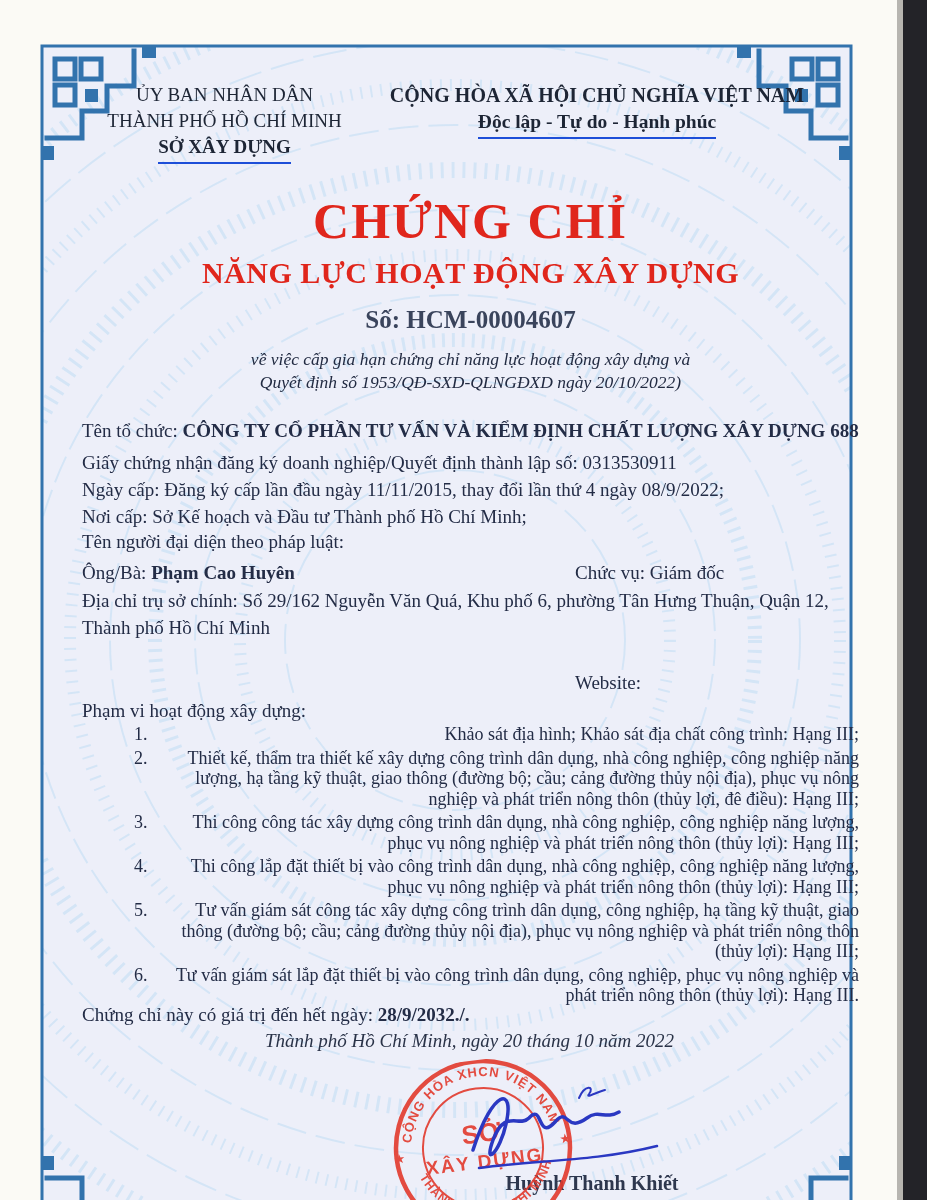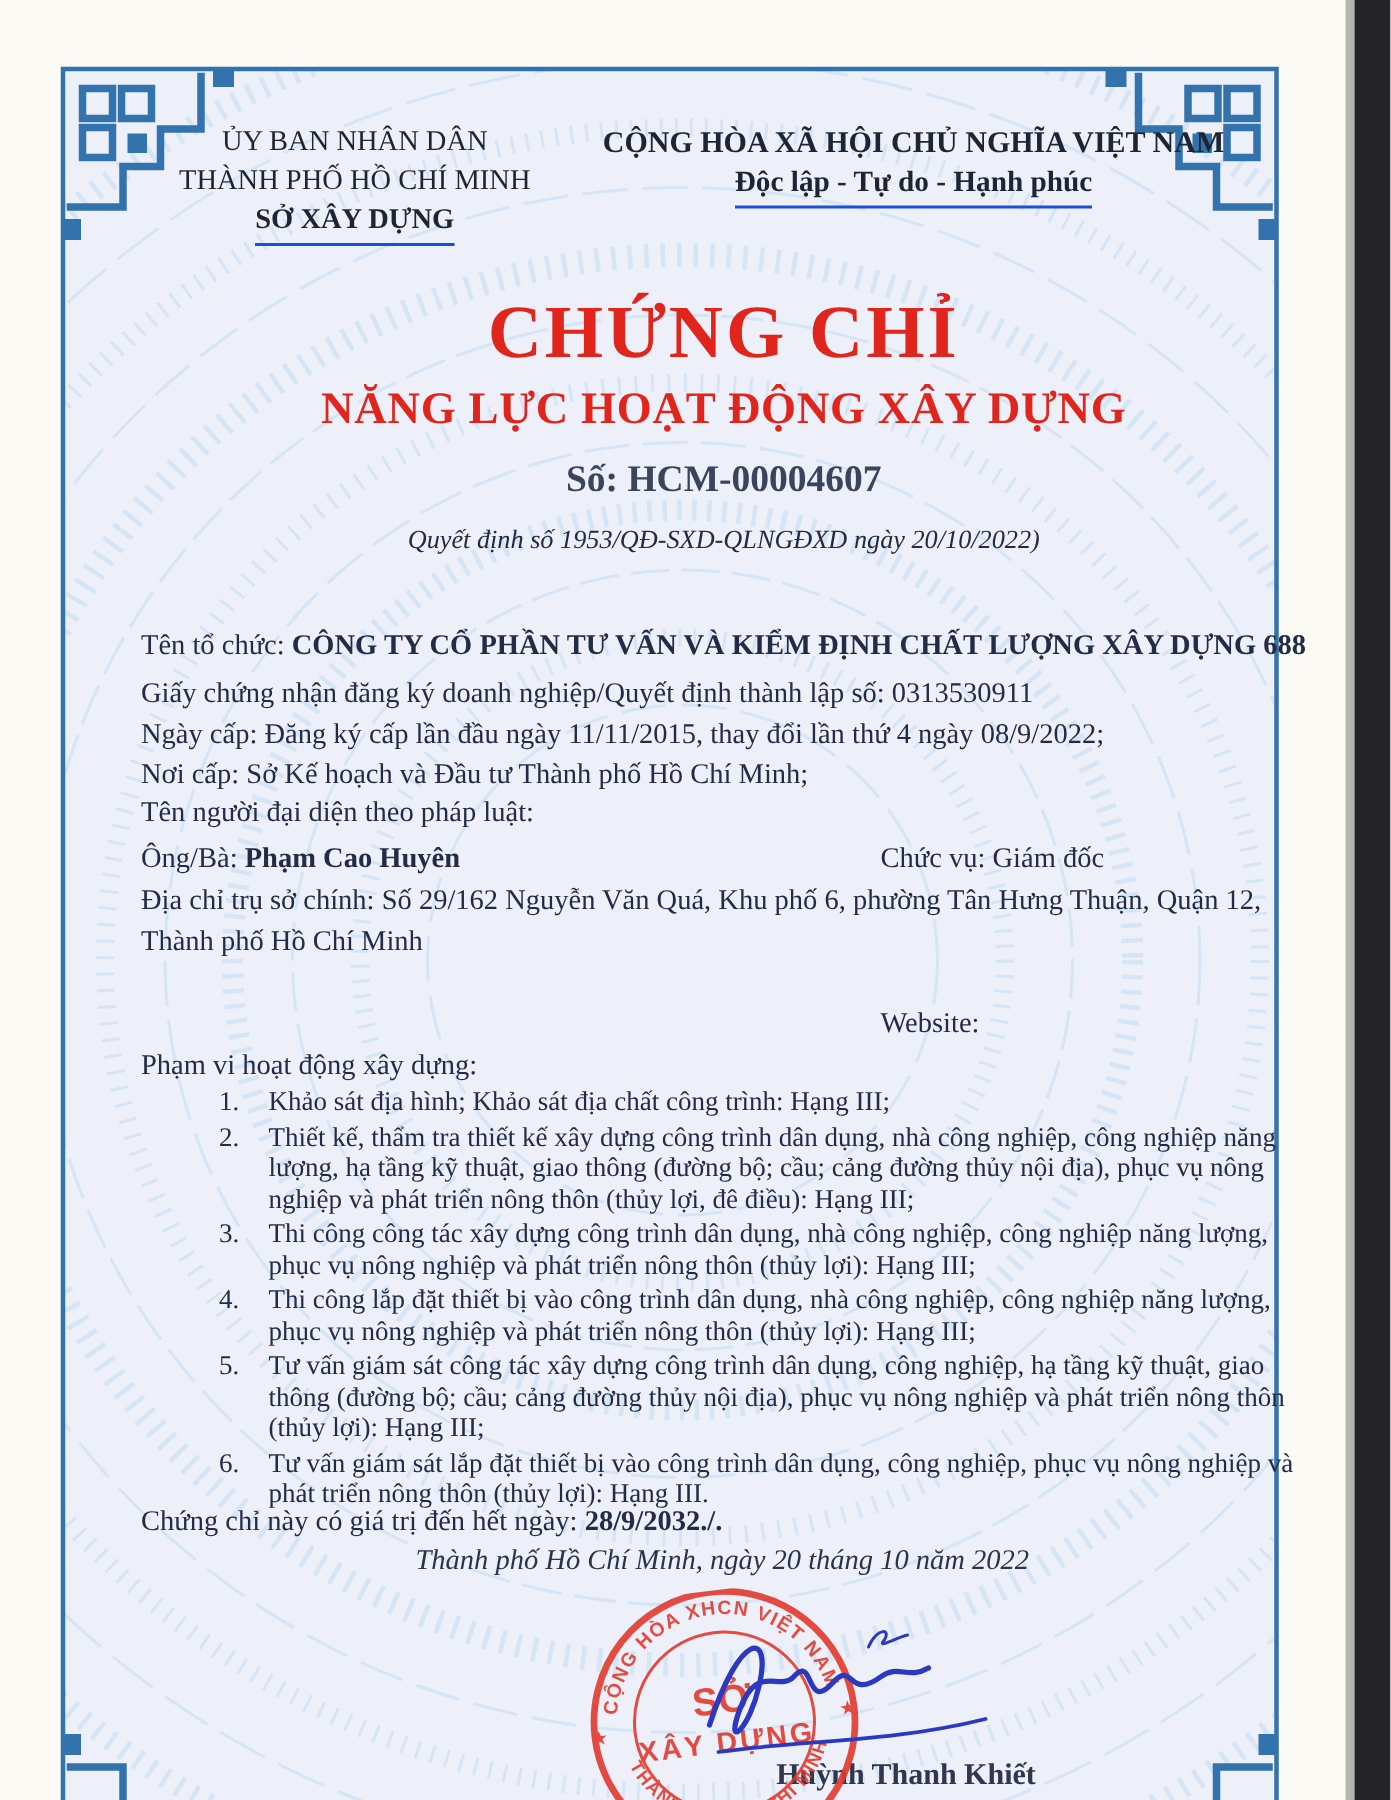--- a/index.html
+++ b/index.html
@@ -17,21 +17,21 @@
   html,body{width:927px;height:1200px;overflow:hidden;}
   body{
     position:relative;
     background:var(--margin-white);
     font-family:"Liberation Serif","DejaVu Serif",serif;
     color:var(--text-dark);
   }
   .edge-strip{position:absolute;top:0;right:0;width:24px;height:1200px;background:#232328;}
   .edge-strip-soft{position:absolute;top:0;right:24px;width:6px;height:1200px;background:#b7b5b0;}
   svg.page-bg{position:absolute;left:0;top:0;}
-  .content{position:absolute;left:94px;top:0;width:777px;height:1200px;}
+  .content{position:absolute;left:82px;top:0;width:777px;height:1200px;}
   .hdr{position:absolute;top:82px;text-align:center;line-height:26px;font-size:19px;color:#1d2535;}
   .hdr-left{left:0;width:285px;}
   .hdr-right{left:295px;width:440px;}
   .hdr b{font-weight:bold;}
   .u-line{display:inline-block;border-bottom:2px solid #1d4ed8;padding-bottom:2px;}
   .hdr-right .line1{font-weight:bold;font-size:20px;}
   .hdr-right .line2{font-weight:bold;font-size:19.5px;margin-top:1px;}
   .title1{position:absolute;top:192px;left:0;right:0;text-align:center;
     font-size:50px;font-weight:bold;color:var(--accent-red);letter-spacing:2px;}
   .title2{position:absolute;top:256px;left:0;right:0;text-align:center;
@@ -39,21 +39,21 @@
   .cert-no{position:absolute;top:306px;left:0;right:0;text-align:center;
     font-size:25px;font-weight:bold;color:var(--number-gray);}
   .note{position:absolute;top:348px;left:0;right:0;text-align:center;
     font-style:italic;font-size:17.5px;line-height:22.5px;color:#222b42;}
   .frow{position:absolute;left:0;right:0;font-size:19px;white-space:nowrap;}
   .frow .col2{position:absolute;left:493px;top:0;}
   .b{font-weight:bold;}
   .scope-list{position:absolute;top:724px;left:0;right:0;padding-left:52px;font-size:18px;line-height:20.5px;}
   .scope-item{display:flex;margin-bottom:3px;}
   .scope-item .num{width:33px;flex:none;}
-  .scope-item .txt{flex:1;}
+  .scope-item .txt{flex:1;text-align:right;}
   .validity{position:absolute;top:1004px;left:0;font-size:19px;}
   .place-date{position:absolute;top:1030px;left:0;right:2px;text-align:center;
     font-style:italic;font-size:19px;color:#2a3348;}
   .sign-block{position:absolute;top:1054px;left:360px;width:300px;text-align:center;
     font-weight:bold;font-size:19px;line-height:23px;color:#222b42;}
   .signer-name{position:absolute;top:1172px;left:360px;width:300px;text-align:center;
     font-weight:bold;font-size:20px;color:#2e374e;}
   svg.stamp{position:absolute;left:383px;top:1060px;transform:rotate(-7deg);opacity:.9;}
   .stamp-center{font-family:"Liberation Sans","DejaVu Sans",sans-serif;font-weight:bold;fill:var(--stamp-red);}
   .stamp-arc{font-family:"Liberation Sans","DejaVu Sans",sans-serif;font-weight:bold;fill:var(--stamp-red);letter-spacing:1px;}
@@ -116,20 +116,21 @@
   <div class="hdr hdr-right">
     <div class="line1">CỘNG HÒA XÃ HỘI CHỦ NGHĨA VIỆT NAM</div>
     <div class="line2"><span class="u-line">Độc lập - Tự do - Hạnh phúc</span></div>
   </div>
 
   <div class="title1">CHỨNG CHỈ</div>
   <div class="title2">NĂNG LỰC HOẠT ĐỘNG XÂY DỰNG</div>
   <div class="cert-no">Số: HCM-00004607</div>
 
   <div class="note">
+    <div>về việc cấp gia hạn chứng chỉ năng lực hoạt động xây dựng và</div>
     <div>Quyết định số 1953/QĐ-SXD-QLNGĐXD ngày 20/10/2022)</div>
   </div>
 
   <div class="frow" style="top:420px">
     <span>Tên tổ chức: </span><span class="b">CÔNG TY CỔ PHẦN TƯ VẤN VÀ KIỂM ĐỊNH CHẤT LƯỢNG XÂY DỰNG 688</span>
   </div>
   <div class="frow" style="top:452px">
     <span>Giấy chứng nhận đăng ký doanh nghiệp/Quyết định thành lập số: </span><span>0313530911</span>
   </div>
   <div class="frow" style="top:479px">Ngày cấp: Đăng ký cấp lần đầu ngày 11/11/2015, thay đổi lần thứ 4 ngày 08/9/2022;</div>

